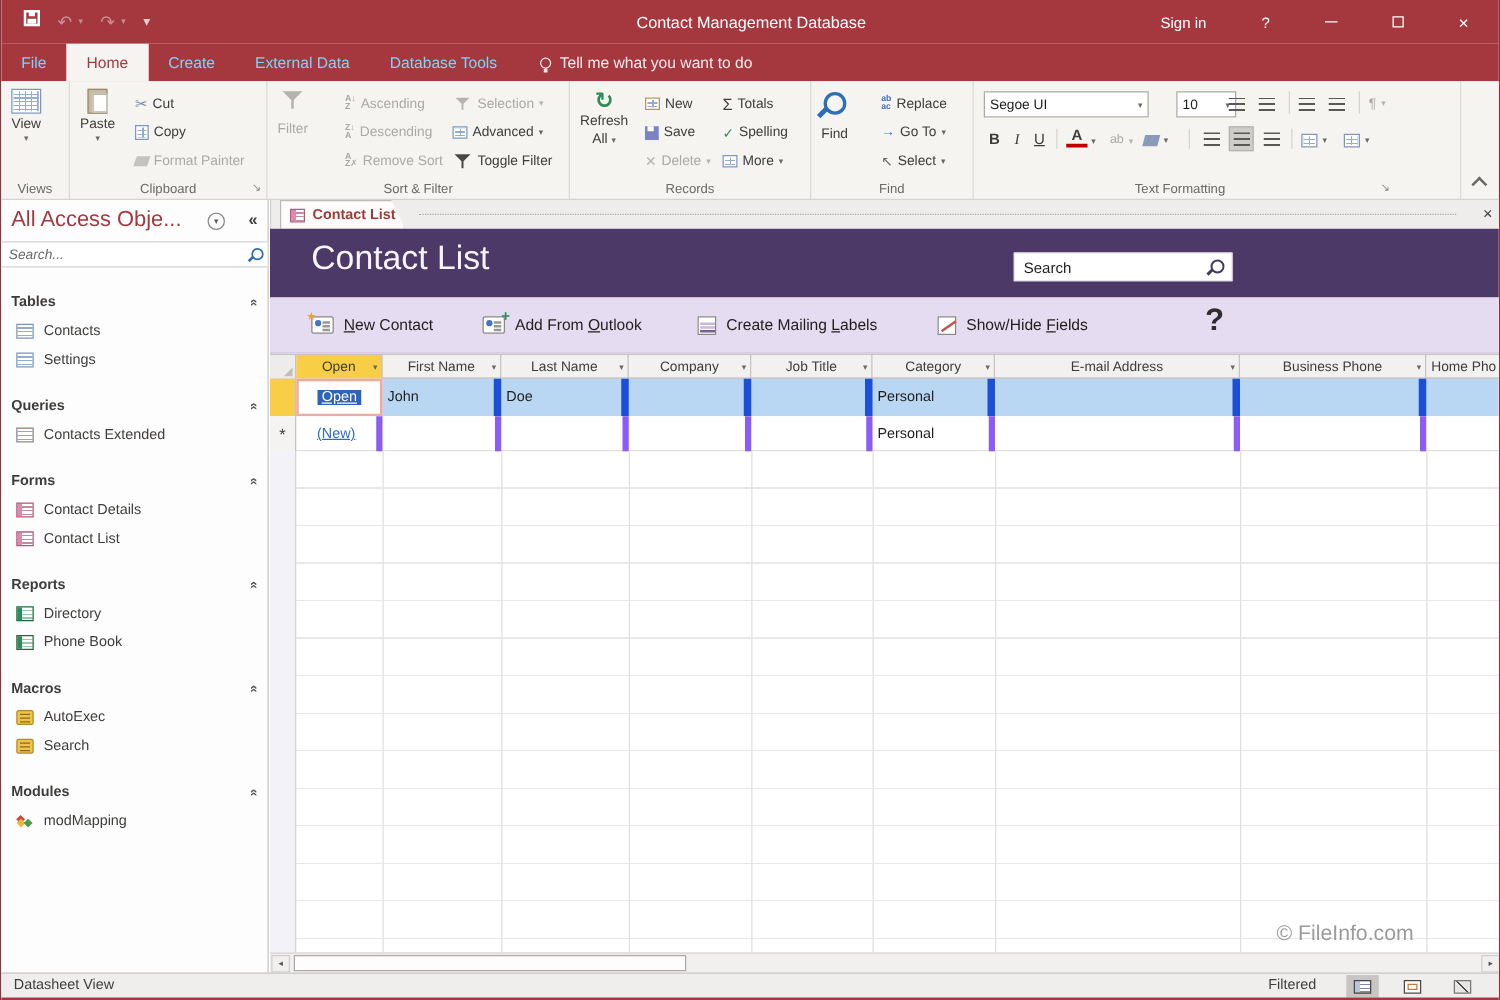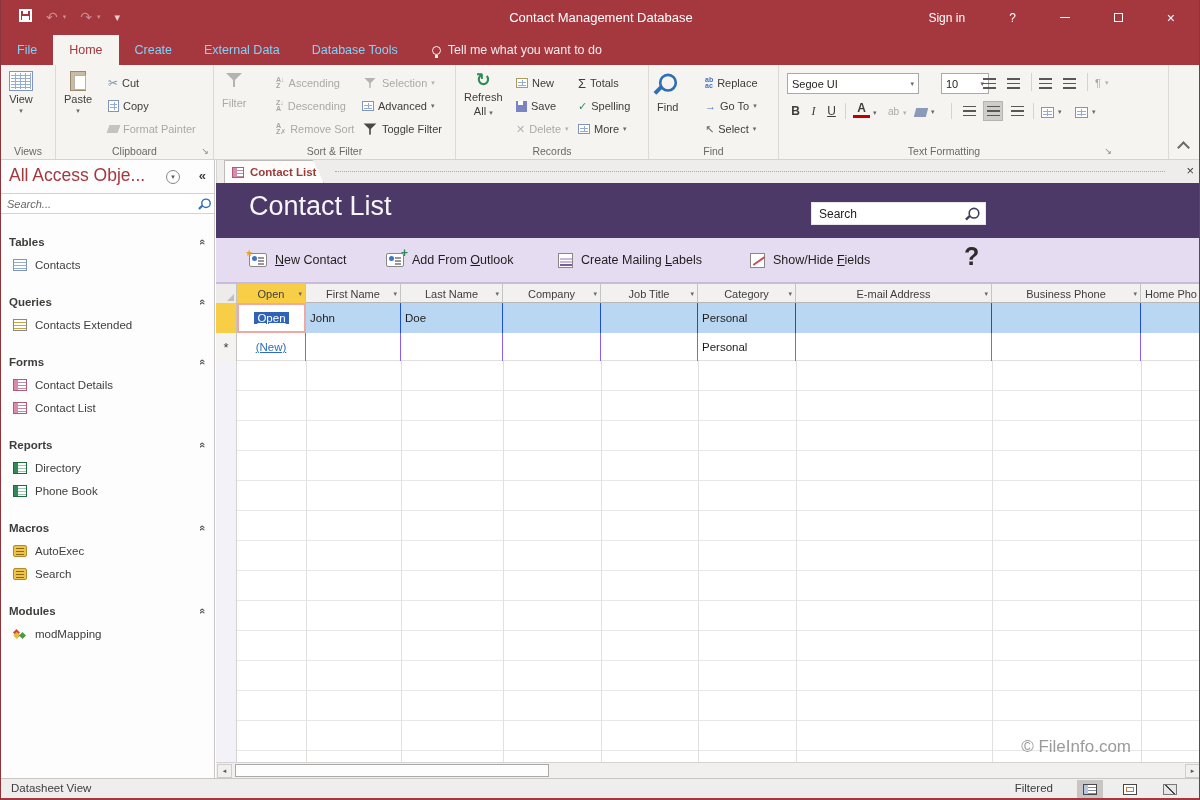--- a/index.html
+++ b/index.html
@@ -125,26 +125,26 @@
   .hcell{position:absolute;top:0;height:19px;border-right:1px solid #C6C4C2;display:flex;align-items:center;justify-content:center;font-size:11px;color:#3E3D3B;}
   .hcell .car{position:absolute;right:3px;top:6px;}
   .hsel{background:#EDECEB;}
   .hsel::after{content:"";position:absolute;right:2px;bottom:2px;border-left:7px solid transparent;border-bottom:7px solid #C0BEBC;}
   .amber{background:#F8CE46 !important;}
   .colsel{left:0;width:21px;} .col0{left:21px;width:69px;} .col1{left:90px;width:95px;}
   .col2{left:185px;width:102px;} .col3{left:287px;width:98px;} .col4{left:385px;width:97px;}
   .col5{left:482px;width:98px;} .col6{left:580px;width:196px;} .col7{left:776px;width:149px;}
   .col8{left:925px;width:60px;border-right:none !important;}
   .r1{position:absolute;left:0;top:20px;width:985px;height:30px;background:#B9D7F2;}
-  .r1 .cell{position:absolute;top:0;height:30px;border-right:1px solid #1d4ed8;display:flex;align-items:center;padding:0 4px;font-size:11.5px;color:#1F1E1D;}
+  .r1 .cell{position:absolute;top:0;height:30px;border-right:6px solid #1d4ed8;display:flex;align-items:center;padding:0 4px;font-size:11.5px;color:#1F1E1D;}
   .r1 .sel{background:#F8CE46;border-right:1px solid #C6C4C2;}
   .opencell{background:#fff !important;border:2px solid #F0A8A2 !important;justify-content:center;}
   .openchip{background:#2E63B8;color:#fff;text-decoration:underline;padding:0 3px;font-size:11.5px;}
   .r2{position:absolute;left:0;top:50px;width:985px;height:28px;background:#fff;border-bottom:1px solid #E2E0DE;}
-  .r2 .cell{position:absolute;top:0;height:28px;border-right:1px solid #8b5cf6;display:flex;align-items:center;padding:0 4px;font-size:11.5px;color:#1F1E1D;}
+  .r2 .cell{position:absolute;top:0;height:28px;border-right:5px solid #8b5cf6;display:flex;align-items:center;padding:0 4px;font-size:11.5px;color:#1F1E1D;}
   .r2 .sel{background:#F4F3F2;border-right:1px solid #C6C4C2;justify-content:center;font-size:13px;color:#3E3D3B;}
   .newlink{color:#2E6EC0;text-decoration:underline;width:100%;text-align:center;}
   .empty{position:absolute;left:0;top:78px;width:985px;height:401px;
      background:repeating-linear-gradient(to bottom,transparent 0 29px,#EAE8E6 29px 30px);}
   .selcol-tint{position:absolute;left:0;top:0;width:21px;height:401px;background:#F3F2F9;border-right:1px solid #D5D3D1;}
   .vline{position:absolute;top:0;width:1px;height:401px;background:#E2E0DE;}
   .watermark{position:absolute;right:70px;bottom:5px;font-size:17px;color:#9B9B9B;}
 
   .hscroll{position:absolute;left:0;top:602px;width:985px;height:16px;background:#F1F0EF;border-top:1px solid #D5D3D1;}
   .sc-arrow{position:absolute;top:1px;width:15px;height:14px;background:#F1F0EF;border:1px solid #D0CECC;display:flex;align-items:center;justify-content:center;font-size:7px;color:#5A5856;}
@@ -418,20 +418,24 @@
       <span class="i-mag"></span>
     </div>
     <div class="sb-list">
       <div class="sb-sec">
           <span>Tables</span>
           <span class="chev">«</span>
         </div>
       <div class="sb-item">
           <span class="oi oi-table"></span>
           <span>Contacts</span>
+        </div>
+      <div class="sb-item">
+          <span class="oi oi-table"></span>
+          <span>Settings</span>
         </div>
       <div class="sb-sec">
           <span>Queries</span>
           <span class="chev">«</span>
         </div>
       <div class="sb-item">
           <span class="oi oi-query"></span>
           <span>Contacts Extended</span>
         </div>
       <div class="sb-sec">

